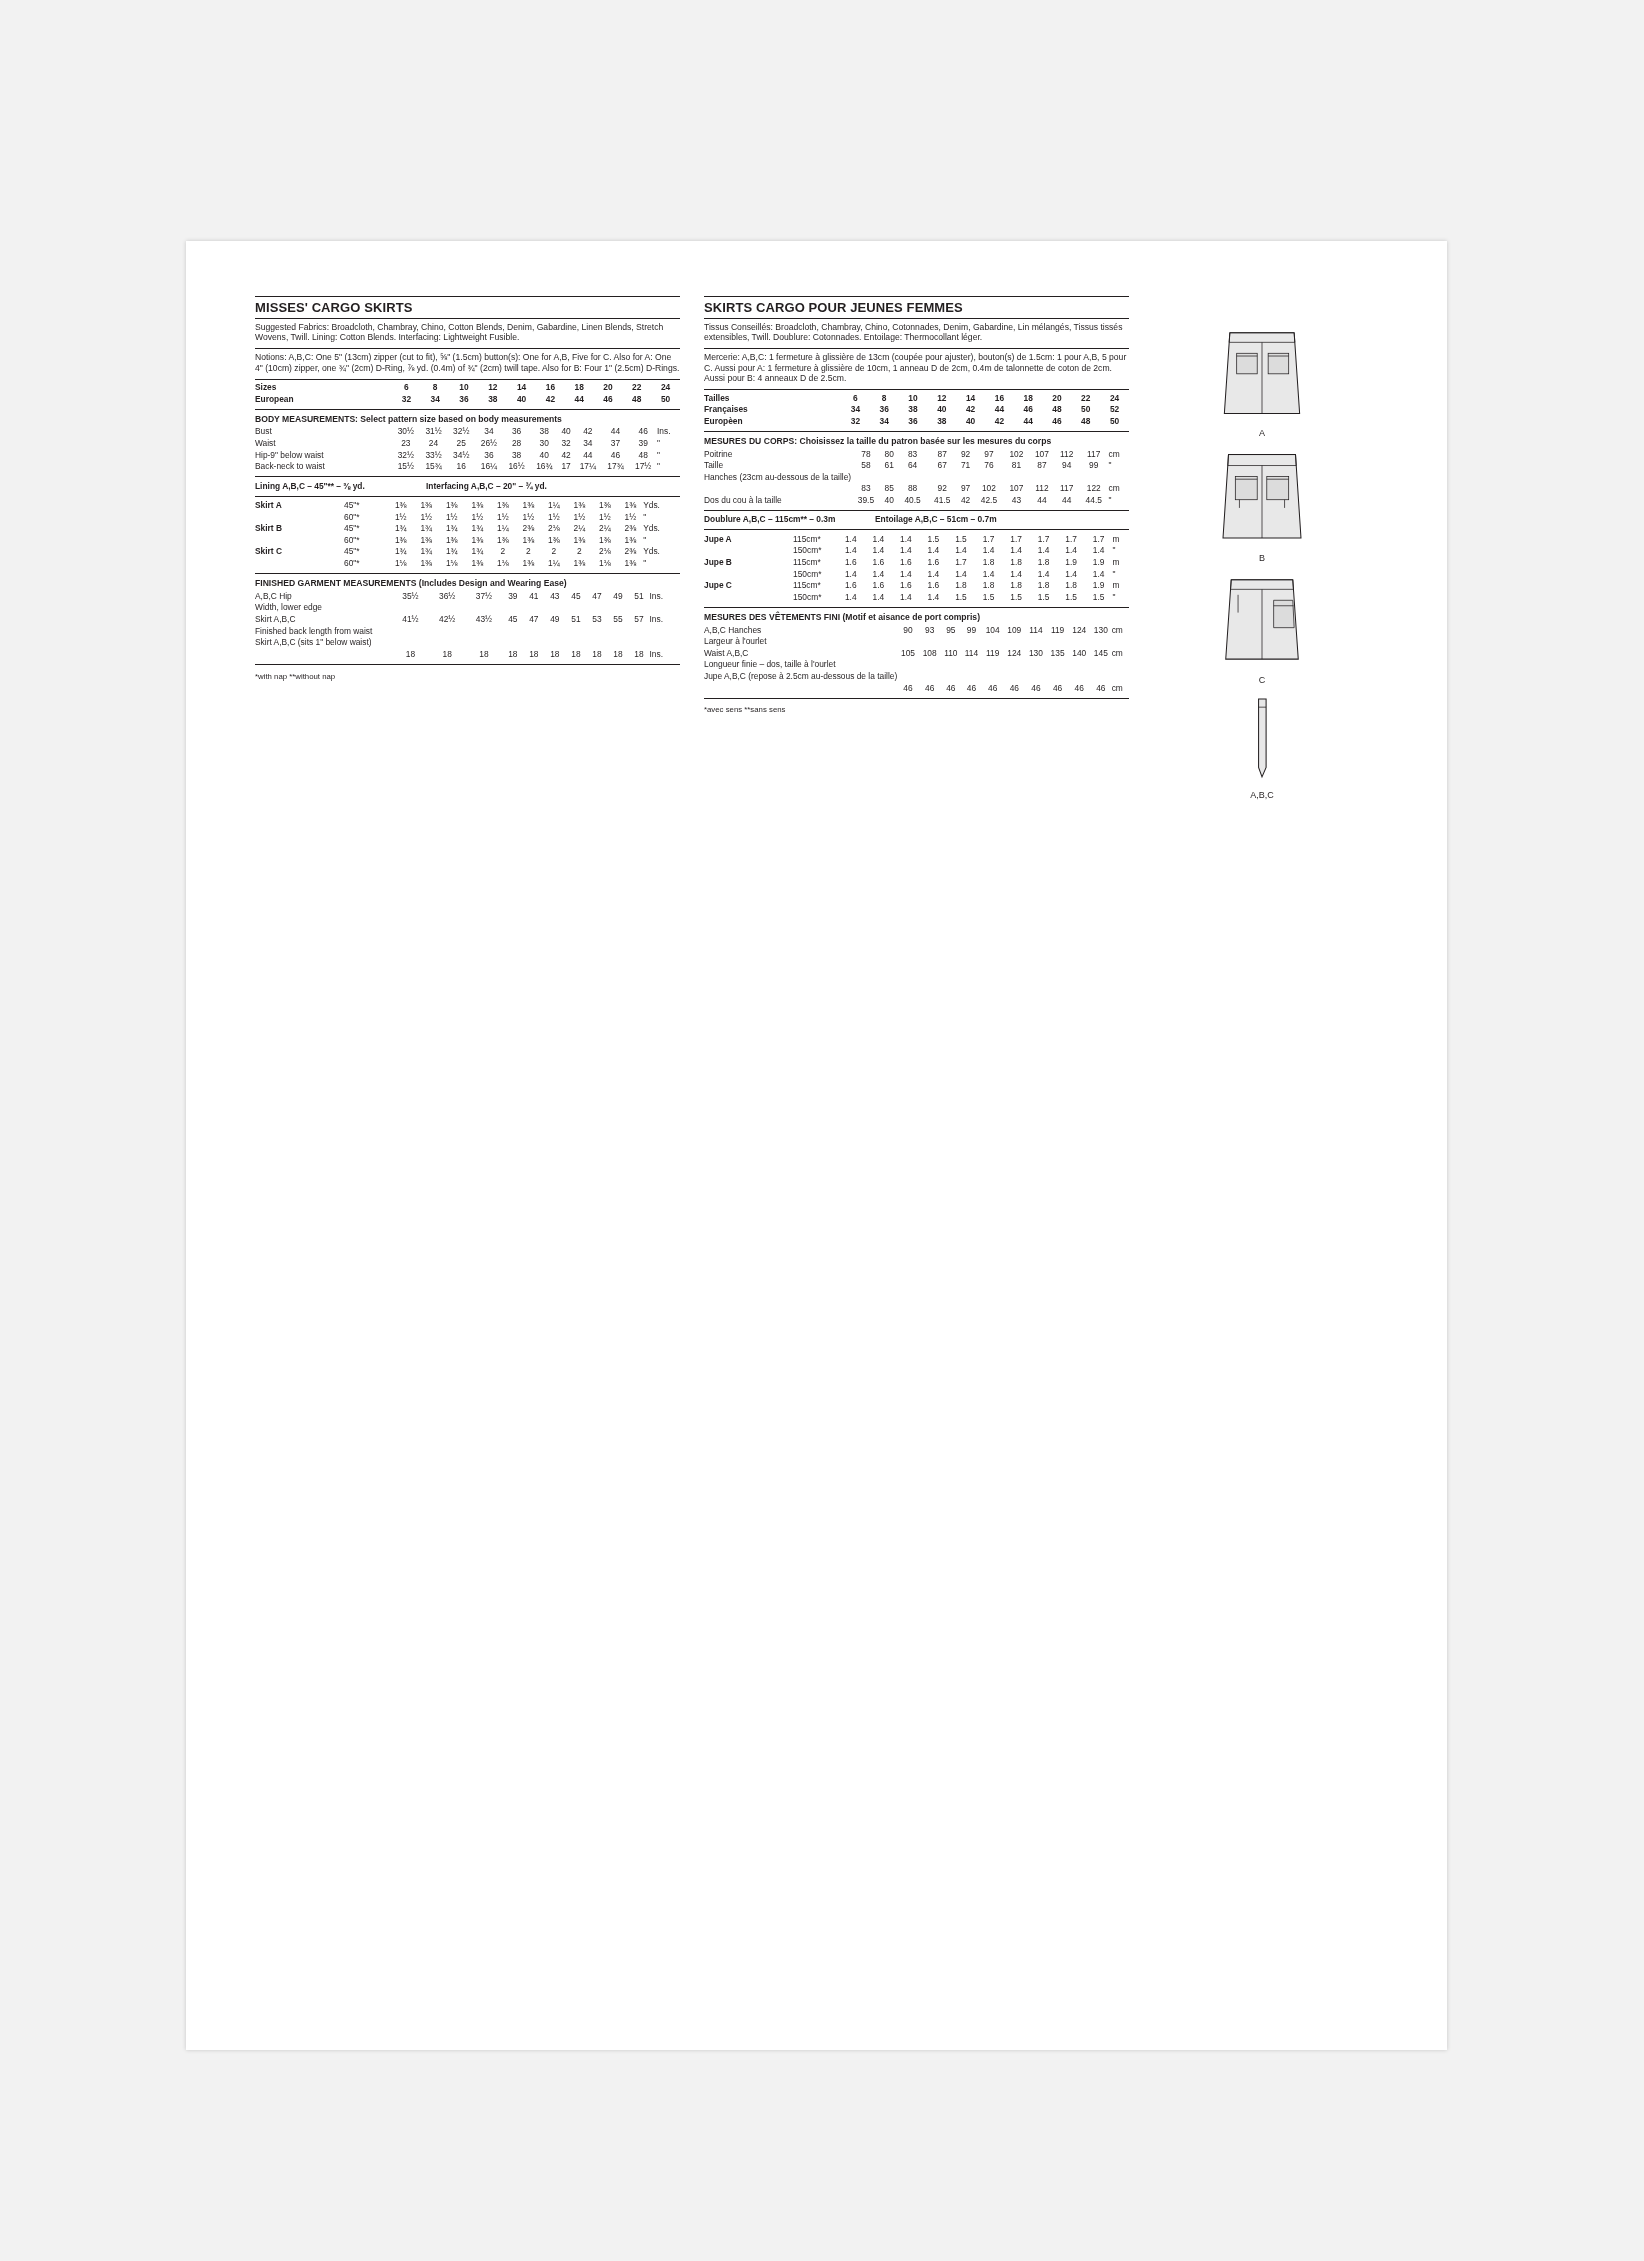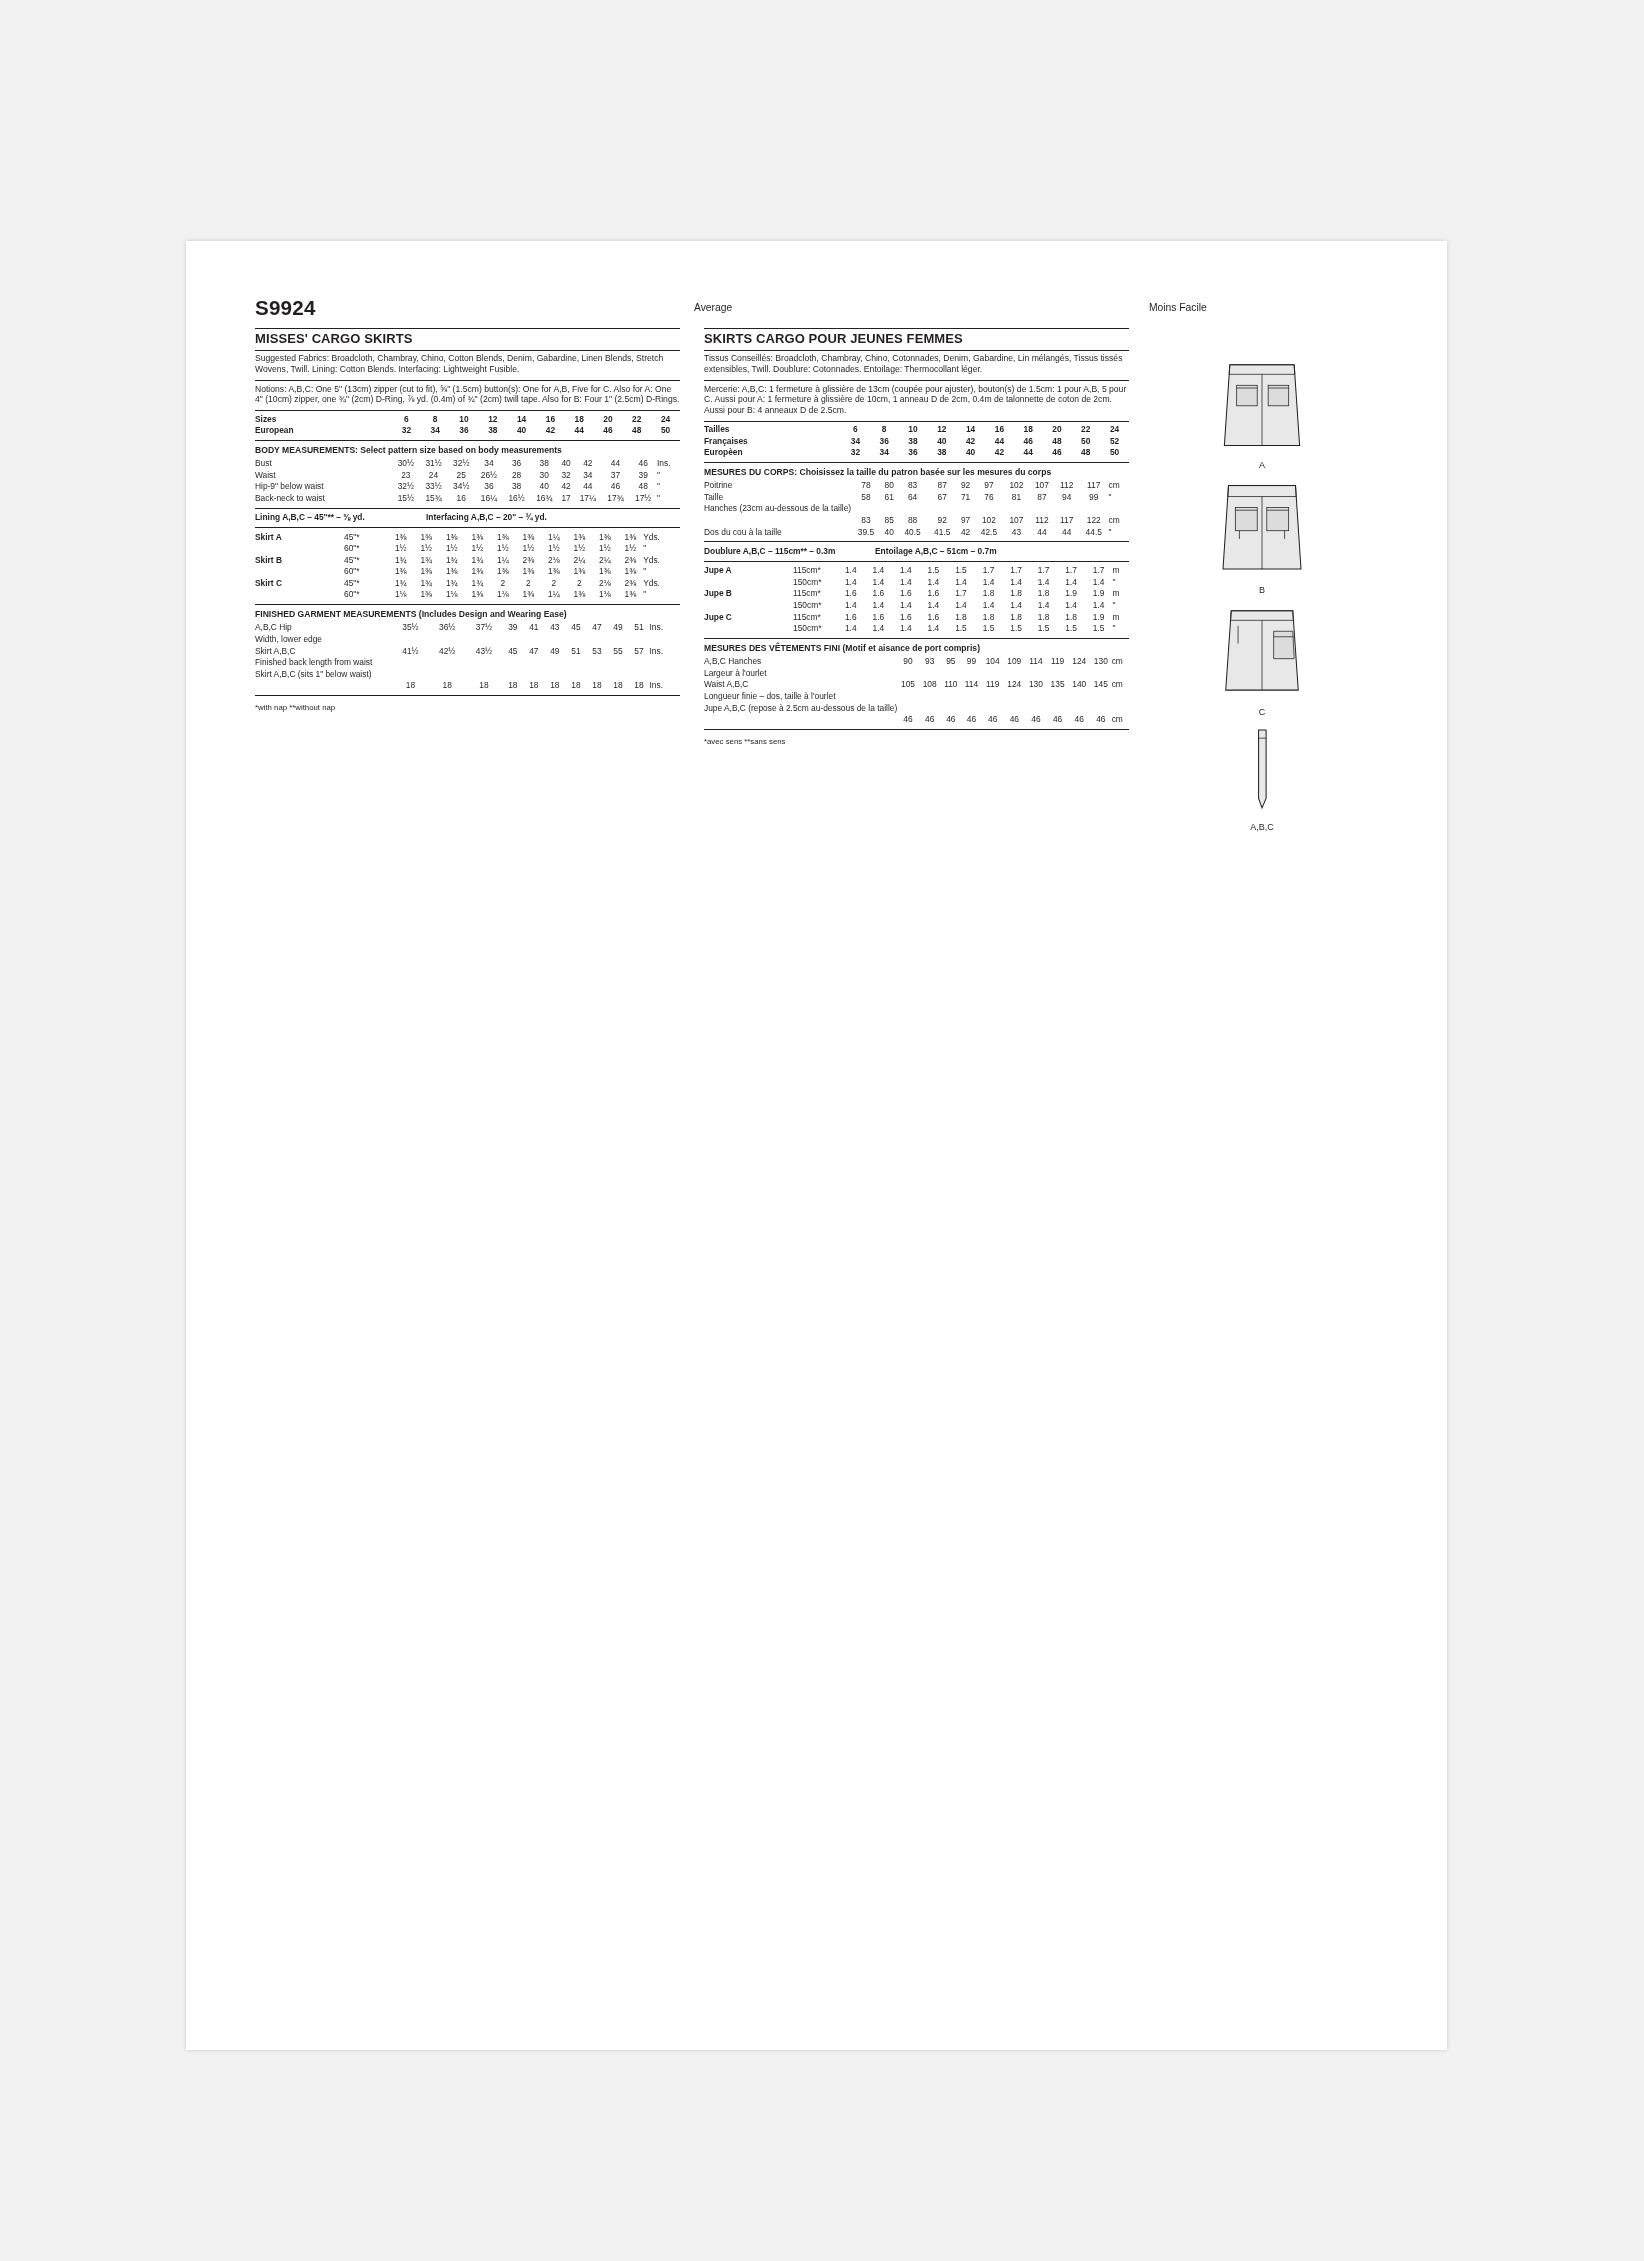--- a/index.html
+++ b/index.html
@@ -59,25 +59,20 @@
   .ln2 { fill:none; stroke:#231f20; stroke-width:1.1; }
   .shade { fill:#e8e8e8; stroke:#231f20; stroke-width:1.5; }
   .shade2 { fill:#dcdcdc; stroke:#231f20; stroke-width:1.1; }
 </style>
 </head>
 <body>
 
 <div class="page">
   <div class="sheet">
 
-    <div class="hdr">
-      <div class="code">S9924</div>
-      <div class="mid">Average</div>
-      <div class="right">Moins Facile</div>
-    </div>
 
     <div class="cols" style="height:891px;">
 
       <div class="col left">
         <div class="ruleTop"></div>
         <div class="title">MISSES' CARGO SKIRTS</div>
         <div class="ruleThin" style="margin-top:1.4px;"></div>
         <p class="block">Suggested Fabrics: Broadcloth, Chambray, Chino, Cotton Blends, Denim, Gabardine, Linen Blends, Stretch Wovens, Twill. Lining: Cotton Blends. Interfacing: Lightweight Fusible.</p>
         <div class="ruleThin"></div>
         <p class="block">Notions: A,B,C: One 5" (13cm) zipper (cut to fit), ⅝" (1.5cm) button(s): One for A,B, Five for C. Also for A: One 4" (10cm) zipper, one ¾" (2cm) D-Ring, ⅞ yd. (0.4m) of ¾" (2cm) twill tape. Also for B: Four 1" (2.5cm) D-Rings.</p>

